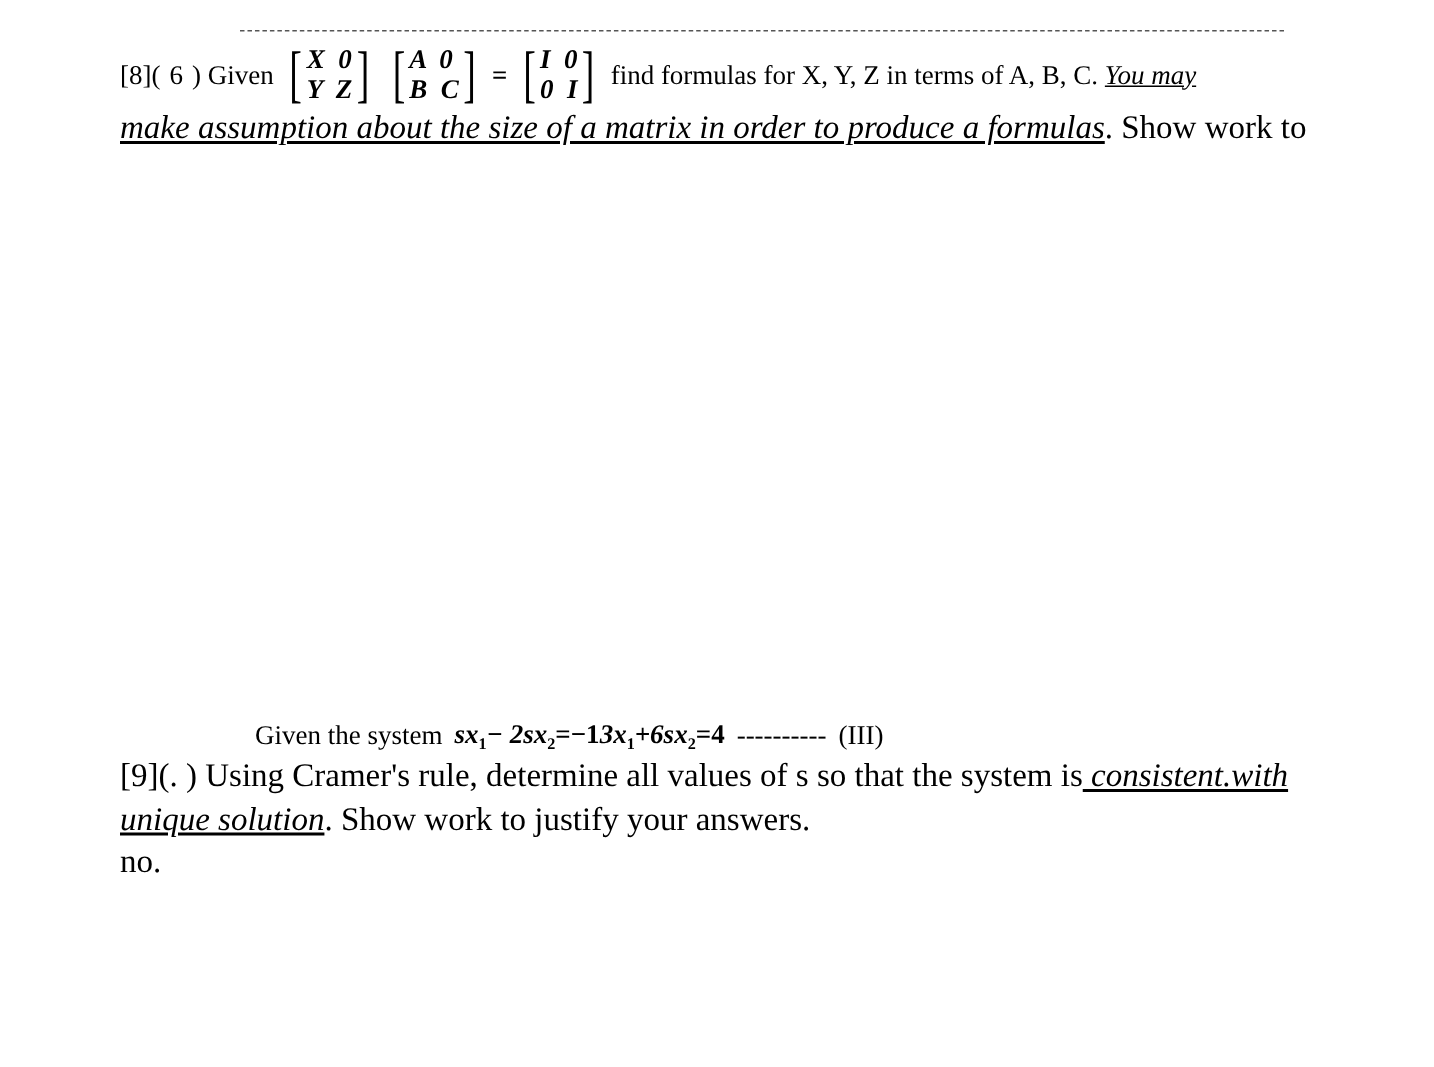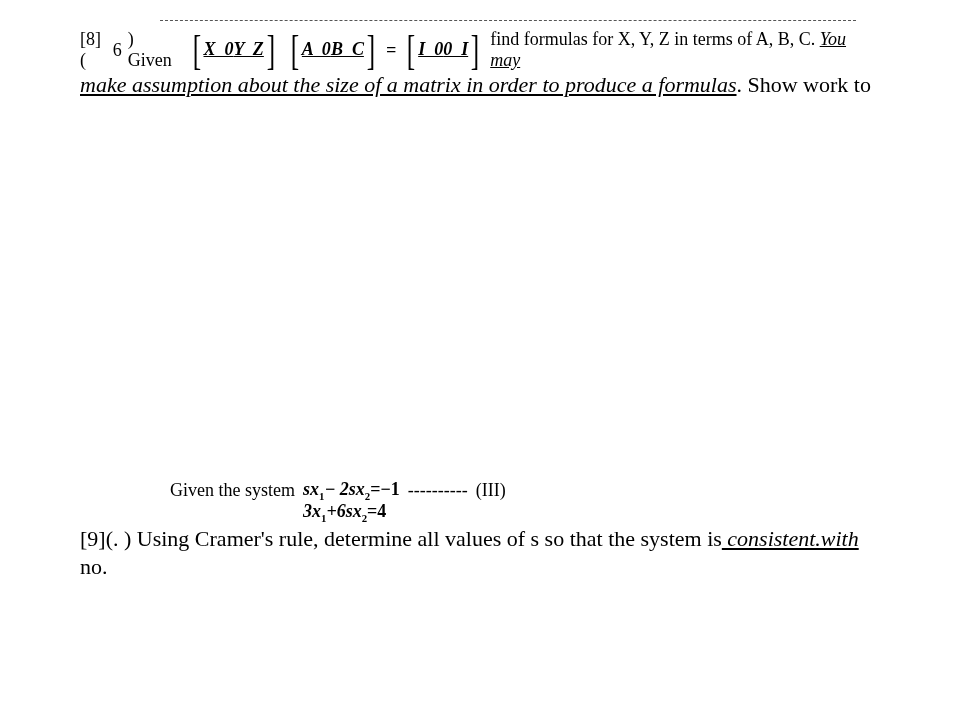--- a/index.html
+++ b/index.html
@@ -40,41 +40,40 @@
     margin: 0 2px;
   }
   .bracket {
     font-size: 42px;
     line-height: 42px;
     font-style: normal;
     transform: scaleX(0.6);
   }
   .mbody {
     display: flex;
-    flex-direction: row;
+    flex-direction: column;
     line-height: 1.1;
     font-weight: 700;
     font-style: italic;
-    text-decoration: underline;
   }
   .mbody .row { white-space: pre; }
   .bu { font-weight: 400; font-style: italic; text-decoration: underline; }
   .bi { font-weight: 700; font-style: italic; }
   .para { font-size: 22px; line-height: 1.3; }
   .gap { height: 380px; }
   .sysline {
     display: flex;
     align-items: flex-start;
     gap: 8px;
     margin-left: 90px;
     font-size: 18px;
   }
   .eqstack {
     display: flex;
-    flex-direction: column;
+    flex-direction: row;
     font-family: "Times New Roman", serif;
     font-style: italic;
     font-weight: 700;
     font-size: 18px;
     line-height: 1.1;
   }
   .eqstack .sub { font-size: 0.6em; font-style: normal; vertical-align: sub; }
   .eqstack .n { font-style: normal; }
   .prefix { font-size: 18px; }
 </style>
@@ -139,15 +138,18 @@
         <span>3x</span><span class="sub">1</span><span>+6sx</span><span class="sub">2</span><span class="n">=4</span>
       </span>
     </span>
     <span>----------</span>
       <span>(III)</span>
   </div>
 
   <div class="para">
     <span>[9](.   </span><span>) Using Cramer's rule, determine all values of s so that the system is</span><span class="bu"> consistent.with</span>
   </div>
+  <div class="para">
+    <span class="bu">unique solution</span><span>. Show work to justify your answers.</span>
+  </div>
 
   <div class="para">no.</div>
 </div>
 
 </body></html>

